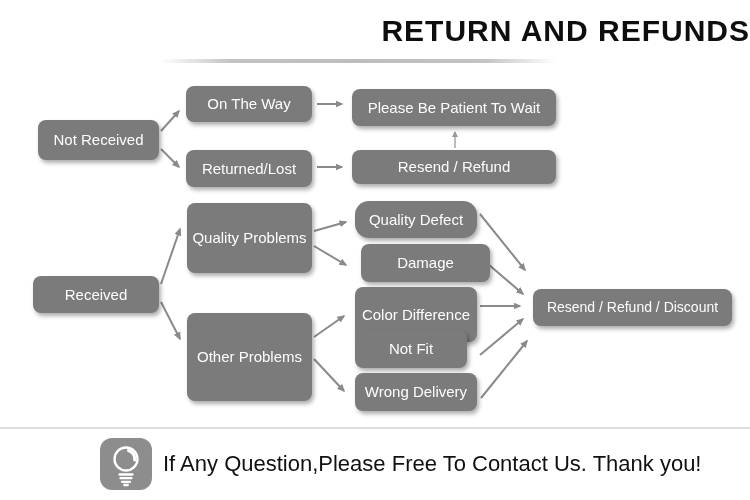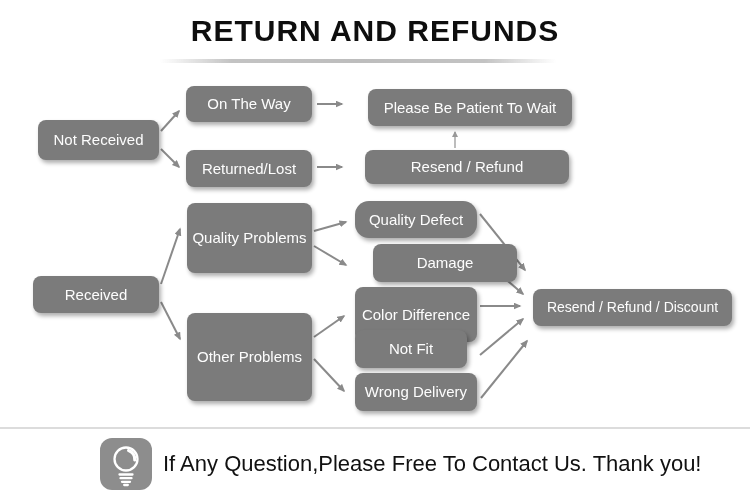--- a/index.html
+++ b/index.html
@@ -1,21 +1,21 @@
 <!DOCTYPE html>
 <html><head>
 <meta charset="utf-8">
 <style>
   html,body{margin:0;padding:0;background:#fff;}
   #canvas{
     position:relative;width:750px;height:500px;background:#ffffff;
     font-family:"Liberation Sans", sans-serif;overflow:hidden;
   }
   .title{
-    position:absolute;top:14px;left:0;width:750px;text-align:center;
+    position:absolute;top:14px;left:0;width:750px;text-align:right;
     font-size:30px;font-weight:bold;color:#0e0e0e;letter-spacing:1px;
   }
   .title-underline{
     position:absolute;top:59px;left:160px;width:396px;height:4px;border-radius:2px;
     background:linear-gradient(to right, rgba(190,190,190,0), #c3c3c3 18%, #bdbdbd 50%, #c3c3c3 82%, rgba(190,190,190,0));
     filter:blur(0.6px);
   }
   .node{
     position:absolute;background:#7b7b7b;color:#fdfdfd;
     display:flex;align-items:center;justify-content:center;text-align:center;
@@ -32,28 +32,28 @@
     display:flex;align-items:center;gap:11px;
   }
   .footer-icon{
     width:52px;height:52px;border-radius:12px;background:#8d8d8d;flex:0 0 auto;
     display:flex;align-items:center;justify-content:center;
   }
   .footer-text{font-size:22px;color:#111;white-space:nowrap;}
   
   #n-not-received      {left:38px; top:120px;width:121px;height:40px;}
   #n-on-the-way        {left:186px;top:86px; width:126px;height:36px;}
-  #n-please-wait       {left:368px;top:89px; width:204px;height:37px;}
+  #n-please-wait       {left:352px;top:89px; width:204px;height:37px;}
   #n-returned-lost     {left:186px;top:150px;width:126px;height:37px;}
-  #n-resend-refund     {left:352px;top:150px;width:204px;height:34px;margin-left:13px;}
+  #n-resend-refund     {left:352px;top:150px;width:204px;height:34px;}
   #n-quality-problems  {left:187px;top:203px;width:125px;height:70px;}
   #n-received          {left:33px; top:276px;width:126px;height:37px;}
   #n-other-problems    {left:187px;top:313px;width:125px;height:88px;}
   #n-quality-defect    {left:355px;top:201px;width:122px;height:37px;border-radius:14px;}
-  #n-damage            {left:373px;top:244px;width:144px;height:38px;}
+  #n-damage            {left:361px;top:244px;width:129px;height:38px;}
   #n-color-difference  {left:355px;top:287px;width:122px;height:55px;}
   #n-not-fit           {left:355px;top:330px;width:112px;height:38px;}
   #n-wrong-delivery    {left:355px;top:373px;width:122px;height:38px;text-align:center;}
   #n-final             {left:533px;top:289px;width:199px;height:37px;font-size:14px;}
 </style>
 </head>
 <body>
 
 <div id="canvas">
 

